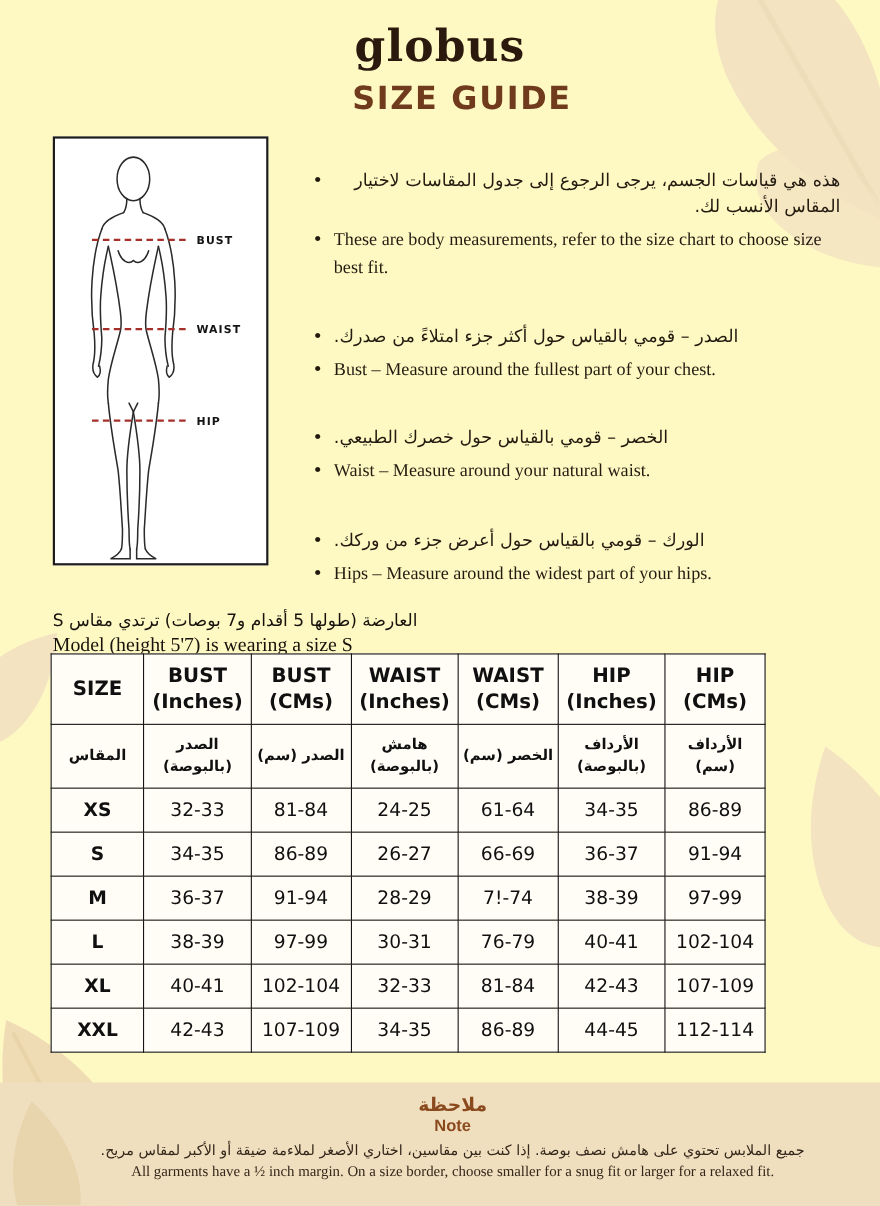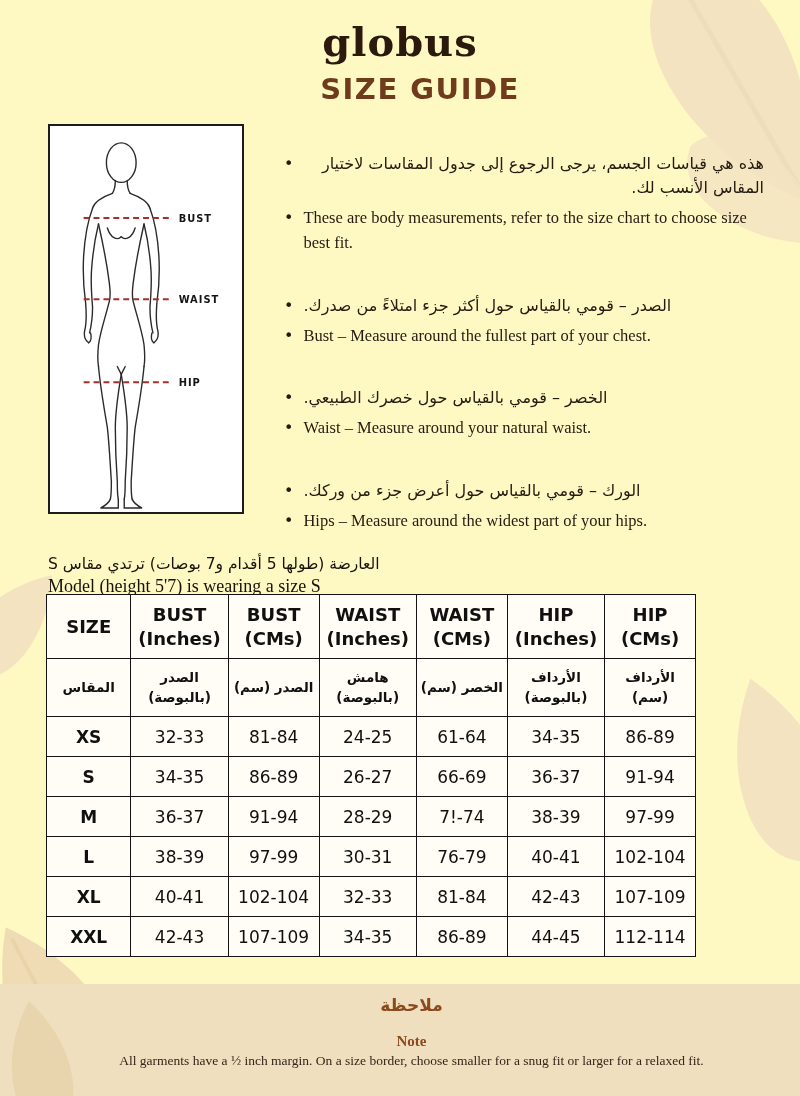--- a/index.html
+++ b/index.html
@@ -55,22 +55,22 @@
   .hrow-ar th { height:58px; font-size:13.5px; font-weight:bold; direction:rtl;
               line-height:1.45; }
   .drow td { height:40px; font-size:17px; }
   .drow td.size { font-weight:bold; }
 
   
   .note-band { position:absolute; left:0; top:984px; width:800px; height:112px;
               background:#f0dfbe; z-index:1; text-align:center;padding-left:23px; }
   .note-title-ar { margin-top:11px; font-size:17px; font-weight:bold; color:#8a4a1e;
               direction:rtl; }
-  .note-title-en { font-size:15px; font-weight:bold; color:#8a4a1e; margin-top:18px;
-              font-family:Liberation Serif, serif; }
+  .note-title-en { font-size:15px; font-weight:bold; color:#8a4a1e; margin-top:0;
+              font-family:Liberation Sans, sans-serif; }
   .note-body-ar { direction:rtl; font-size:13px; color:#33261a; margin-top:7px; }
   .note-body-en { font-size:13.5px; color:#33261a; margin-top:3px;
               font-family:Liberation Serif, serif; }
 </style>
 </head>
 <body>
 
 <div class="page">
 
   <div class="leaf" style="right:-45px; top:-50px; width:210px; height:270px; transform:rotate(150deg);">
@@ -292,16 +292,17 @@
       <td>86-89</td>
       <td>44-45</td>
       <td>112-114</td>
     </tr>
   </tbody>
     </table>
 
   <div class="note-band">
     <div class="note-title-ar">ملاحظة</div>
     <div class="note-title-en">Note</div>
+    <div class="note-body-ar">جميع الملابس تحتوي على هامش نصف بوصة. إذا كنت بين مقاسين، اختاري الأصغر لملاءمة ضيقة أو الأكبر لمقاس مريح.</div>
     <div class="note-body-en">All garments have a ½ inch margin. On a size border, choose smaller for a snug fit or larger for a relaxed fit.</div>
   </div>
 
 </div>
 
 </body></html>

